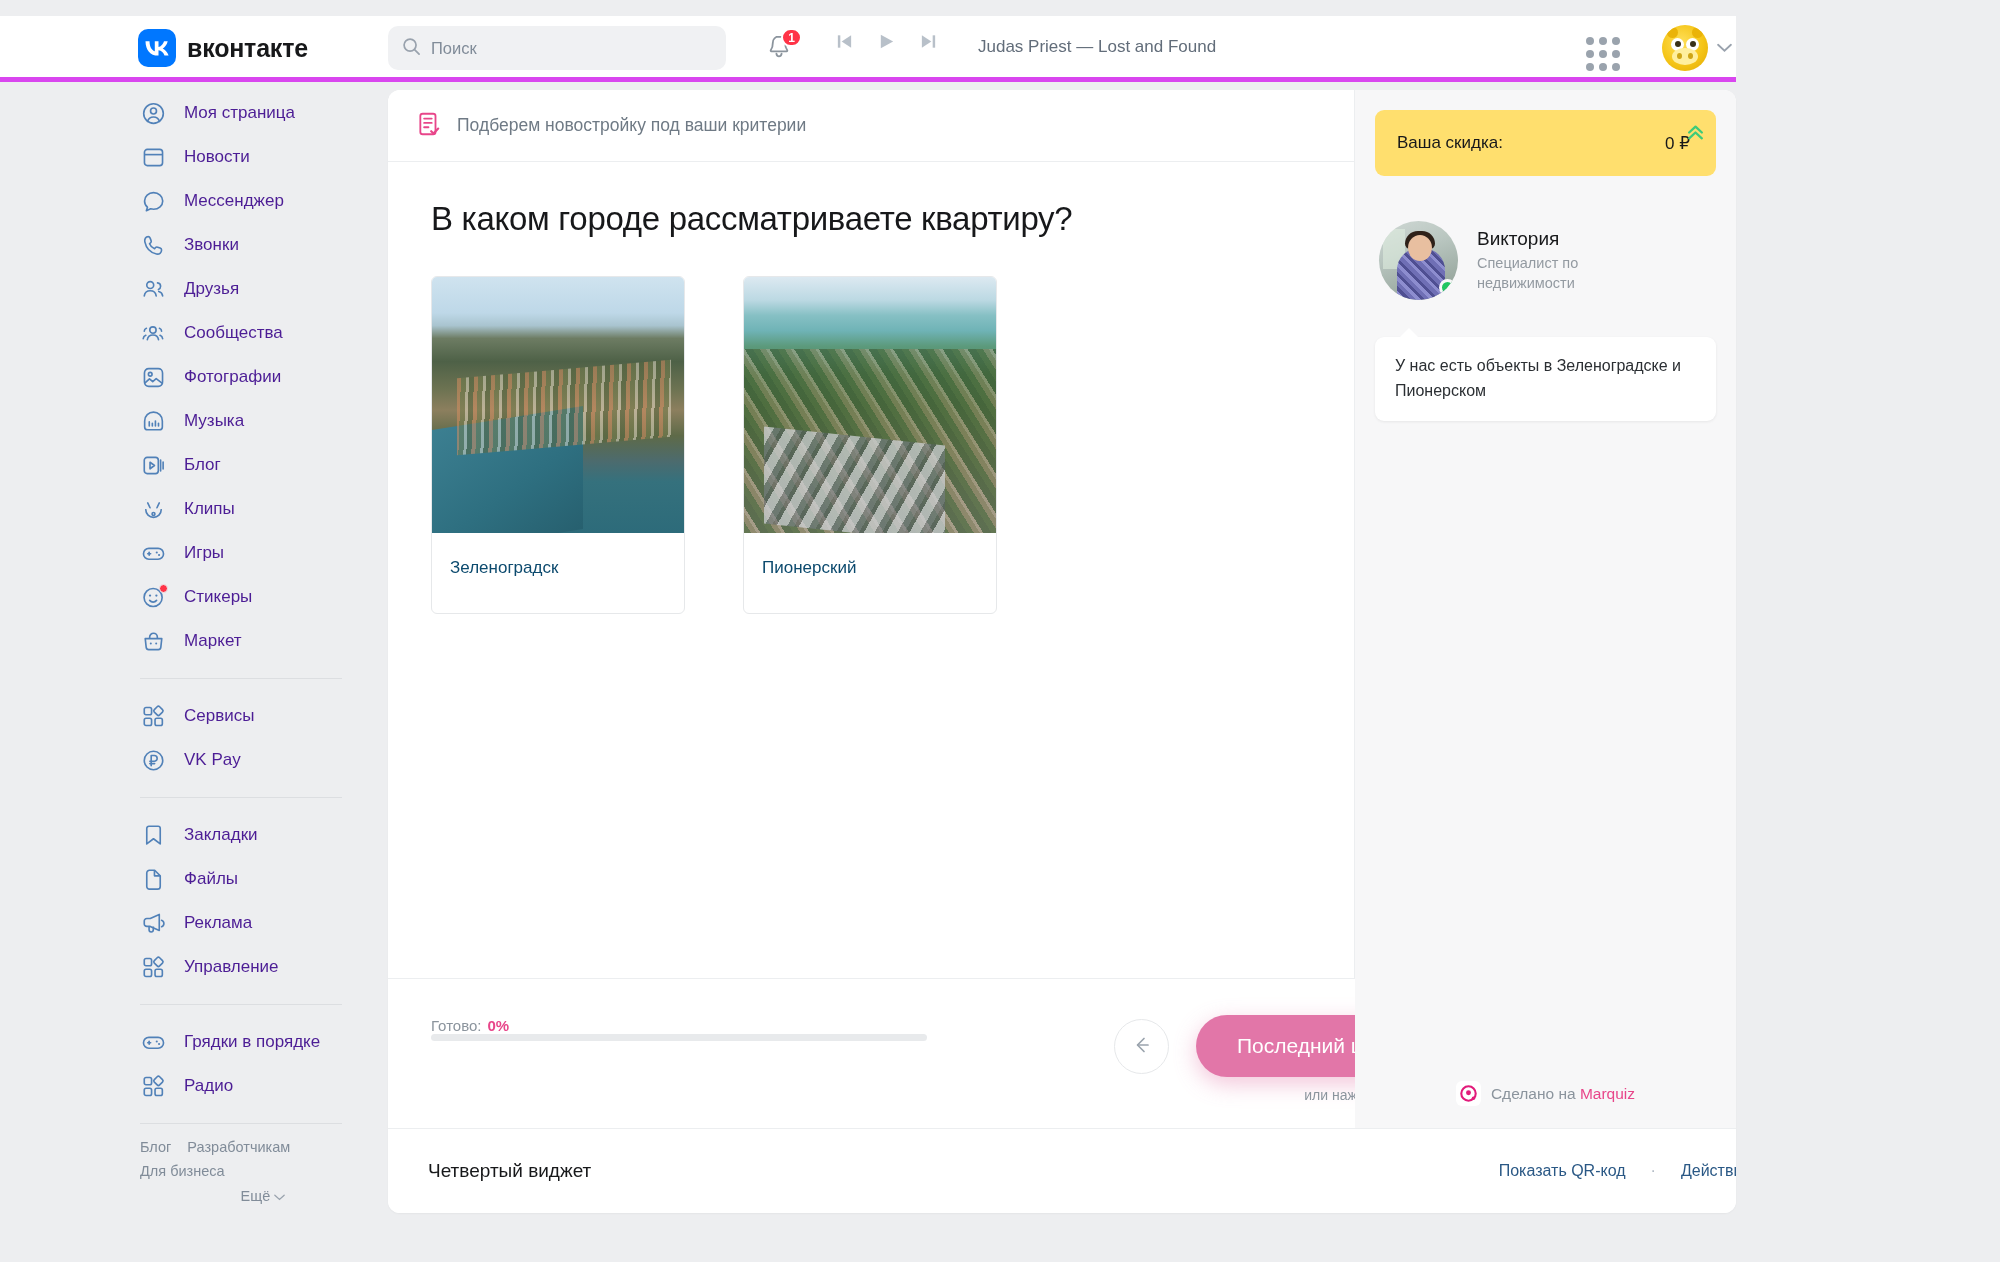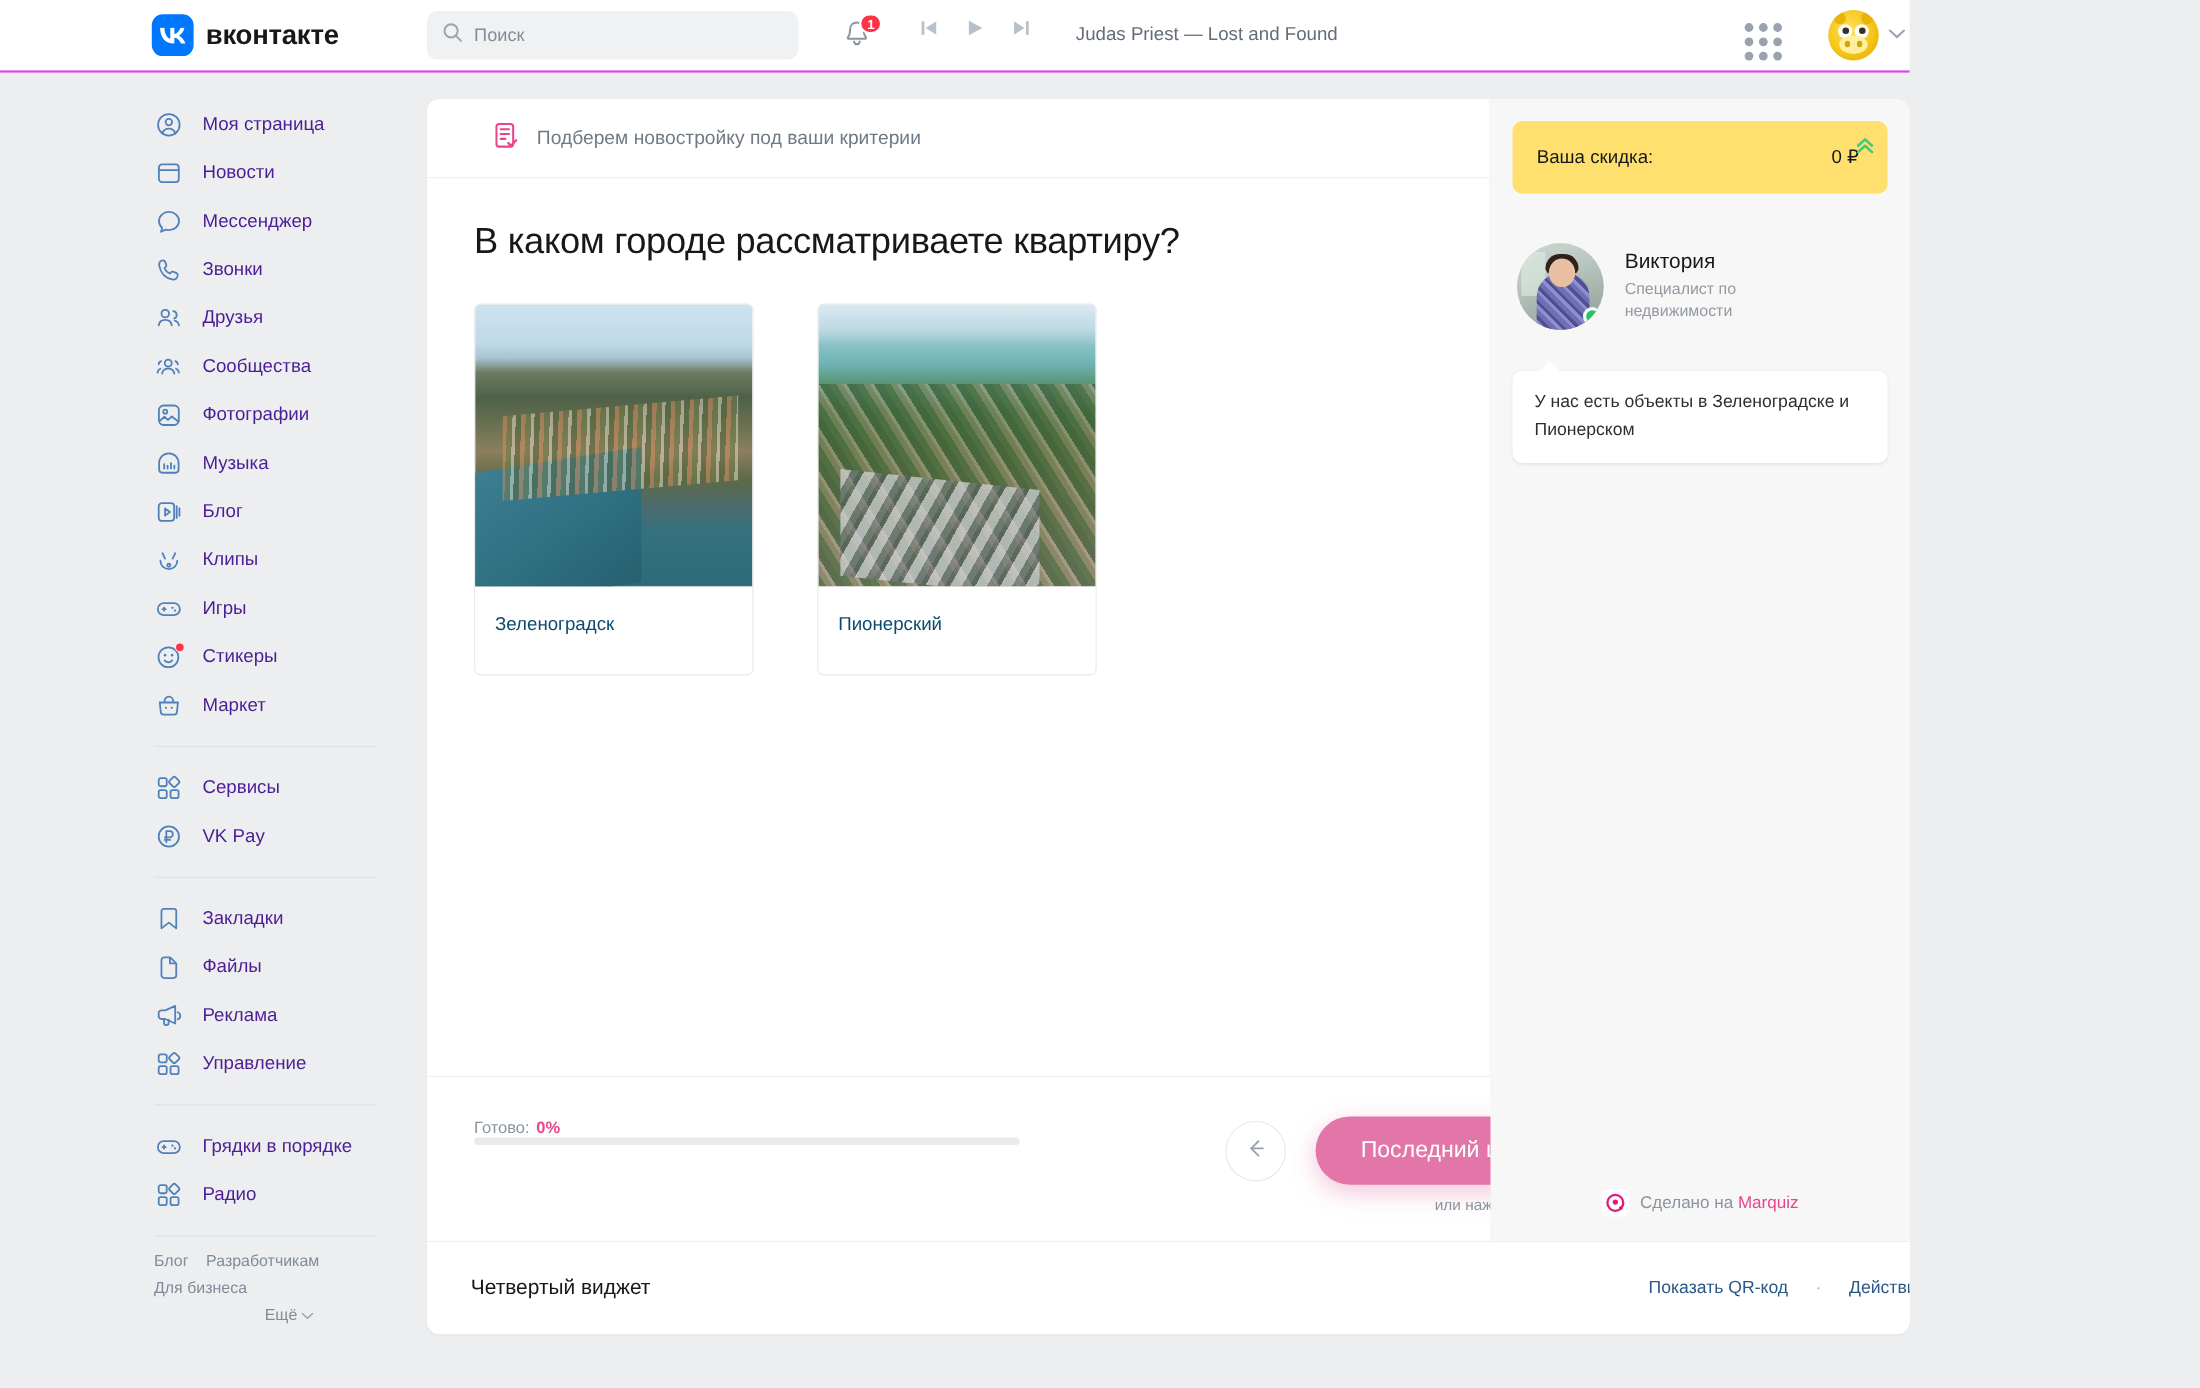--- a/index.html
+++ b/index.html
@@ -7,24 +7,24 @@
   html, body {
     width: 2000px; height: 1262px;
     background: #edeef0;
     font-family: "Liberation Sans", "DejaVu Sans", sans-serif;
     overflow: hidden;
     -webkit-font-smoothing: antialiased;
   }
 
   
   .topbar {
-    position: absolute; top: 0; left: 0;
+    position: absolute; top: 16px; left: 0;
     width: 1736px; height: 66px;
     background: #ffffff;
-    border-bottom: 2px solid #d946ef;
+    border-bottom: 5px solid #d946ef;
     display: flex; align-items: center;
   }
   .vk-logo-wrap {
     position: absolute; left: 138px; top: 13px;
     display: flex; align-items: center; gap: 11px;
   }
   .vk-badge {
     width: 38px; height: 38px; border-radius: 10px;
     background: #0077ff; display: flex; align-items: center; justify-content: center;
   }
@@ -107,21 +107,21 @@
     background: #ffffff; border-radius: 12px;
     overflow: hidden;
     box-shadow: 0 1px 2px rgba(0,0,0,0.04);
   }
   .quiz-area {
     position: absolute; left: 0; top: 0; width: 967px; height: 1038px;
     background: #fff; border-right: 1px solid #eceef0;
   }
   .quiz-header {
     height: 72px; border-bottom: 1px solid #eceef0;
-    display: flex; align-items: center; padding-left: 59px; gap: 15px;
+    display: flex; align-items: center; padding-left: 28px; gap: 15px;
   }
   .quiz-header-text { font-size: 17.5px; color: #6f7a85; }
 
   .quiz-body { padding: 38px 43px 0 43px; }
   .quiz-question {
     font-size: 33px; color: #17181a; font-weight: normal;
     letter-spacing: -0.3px; margin-bottom: 38px;
   }
   .cards-row { display: flex; gap: 58px; }
   .city-card {

